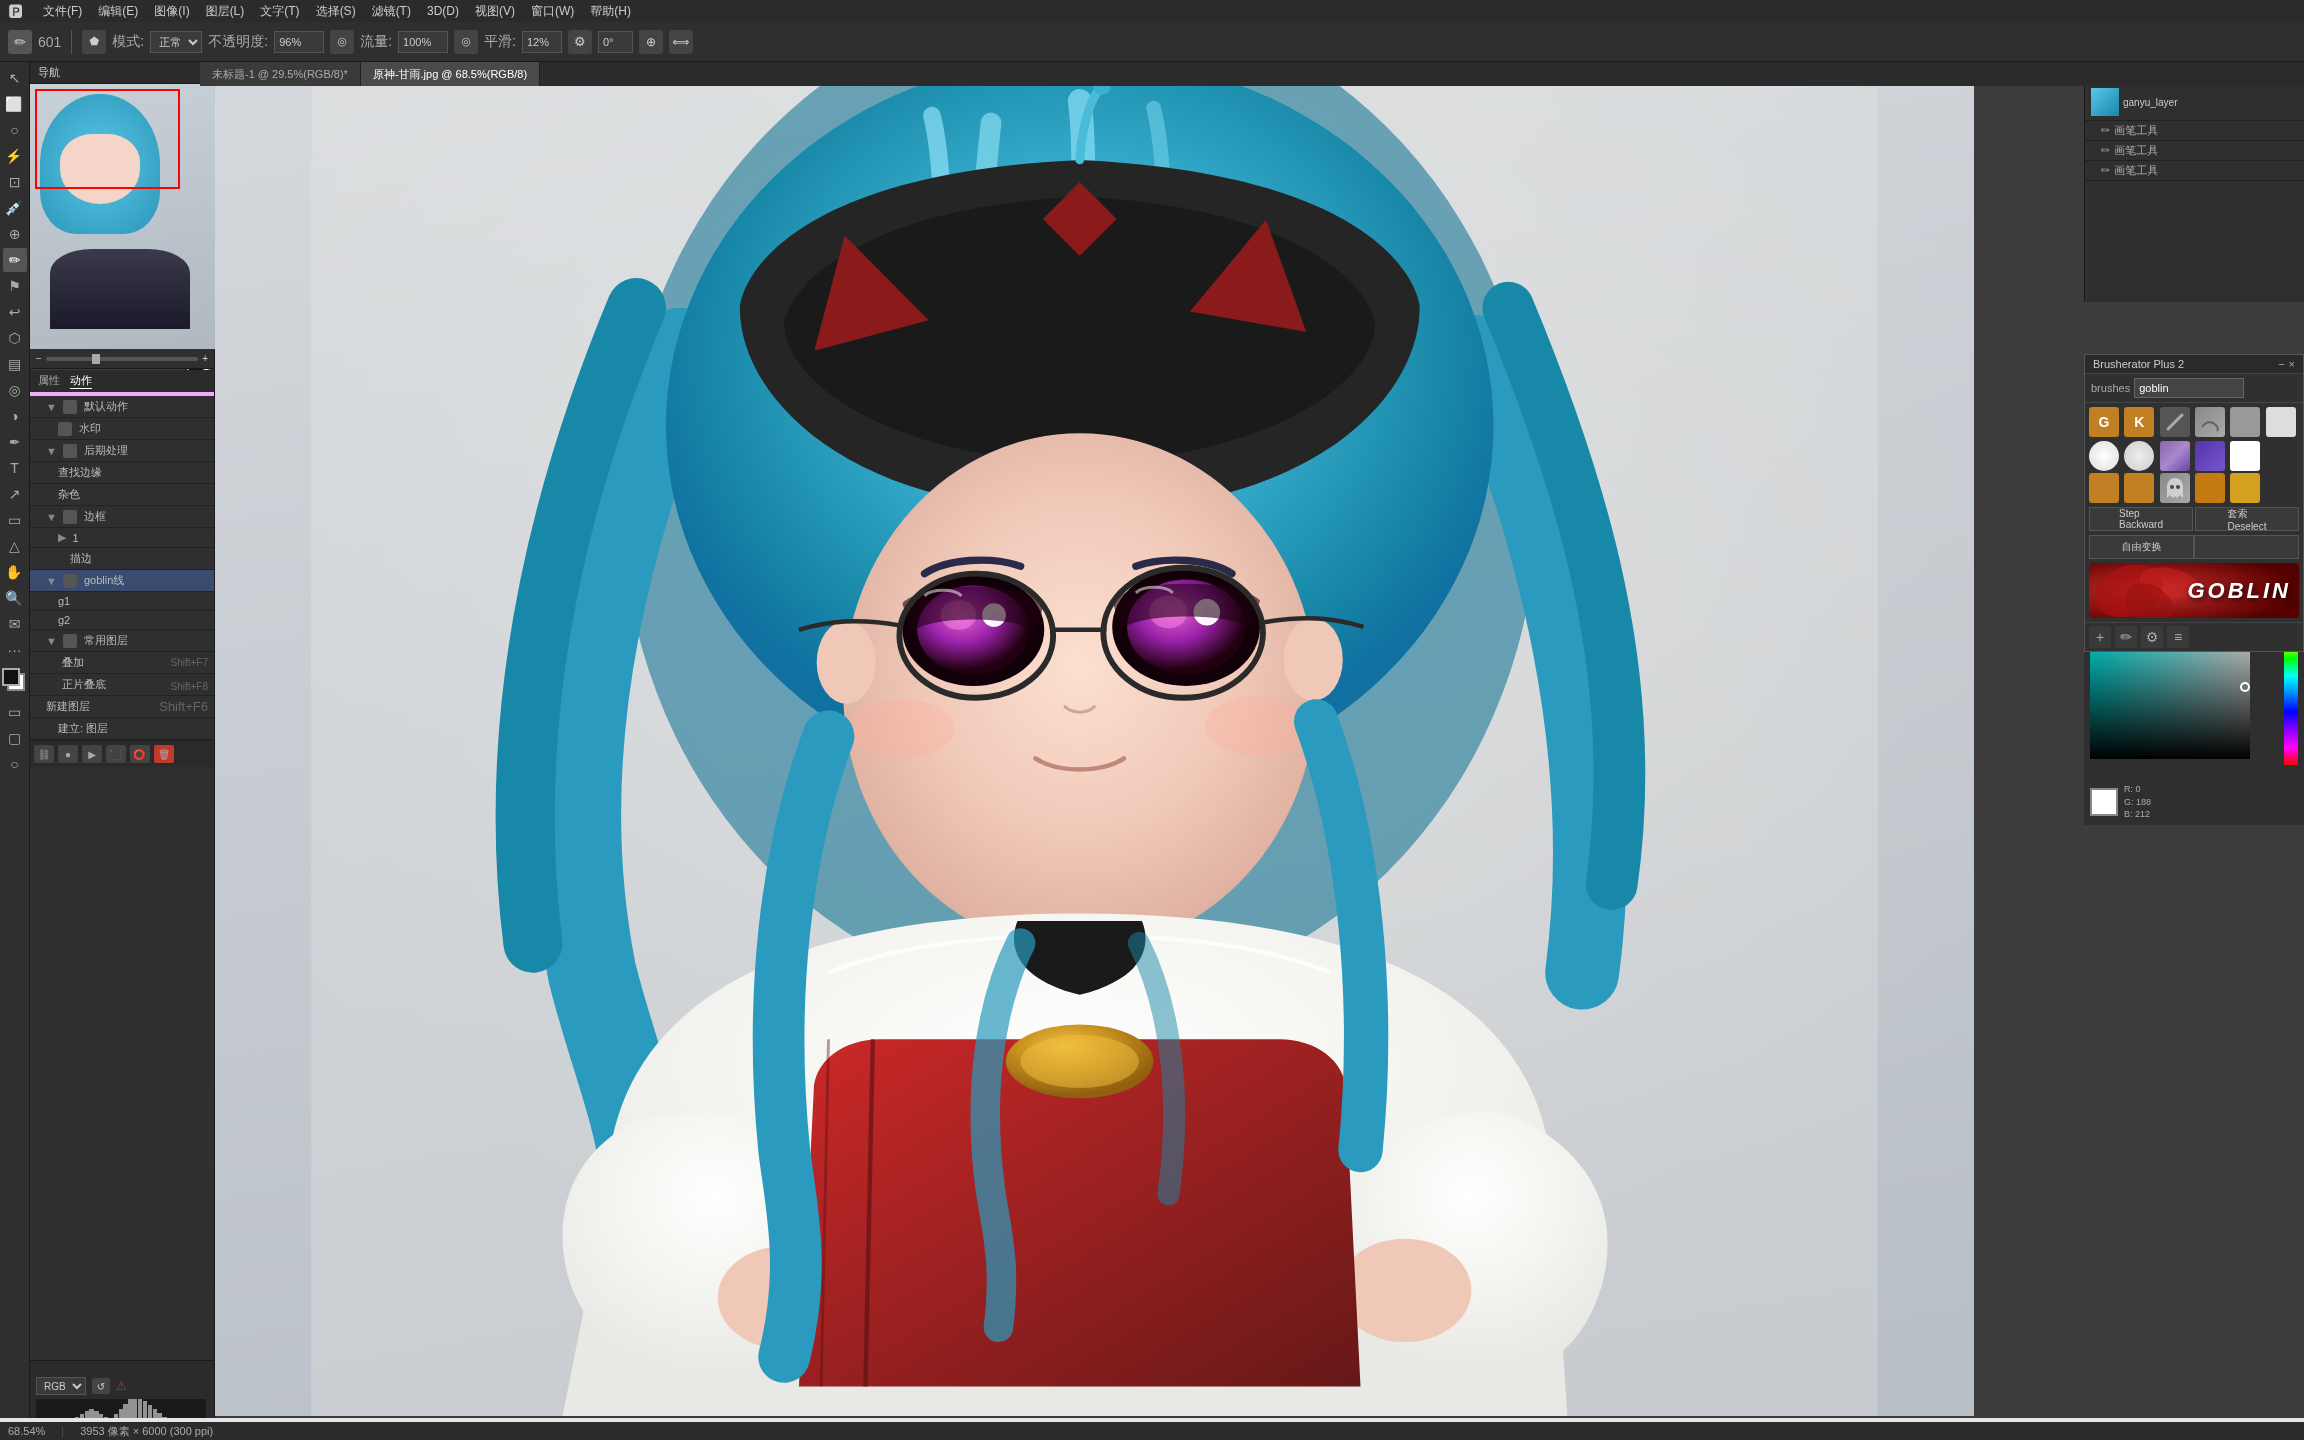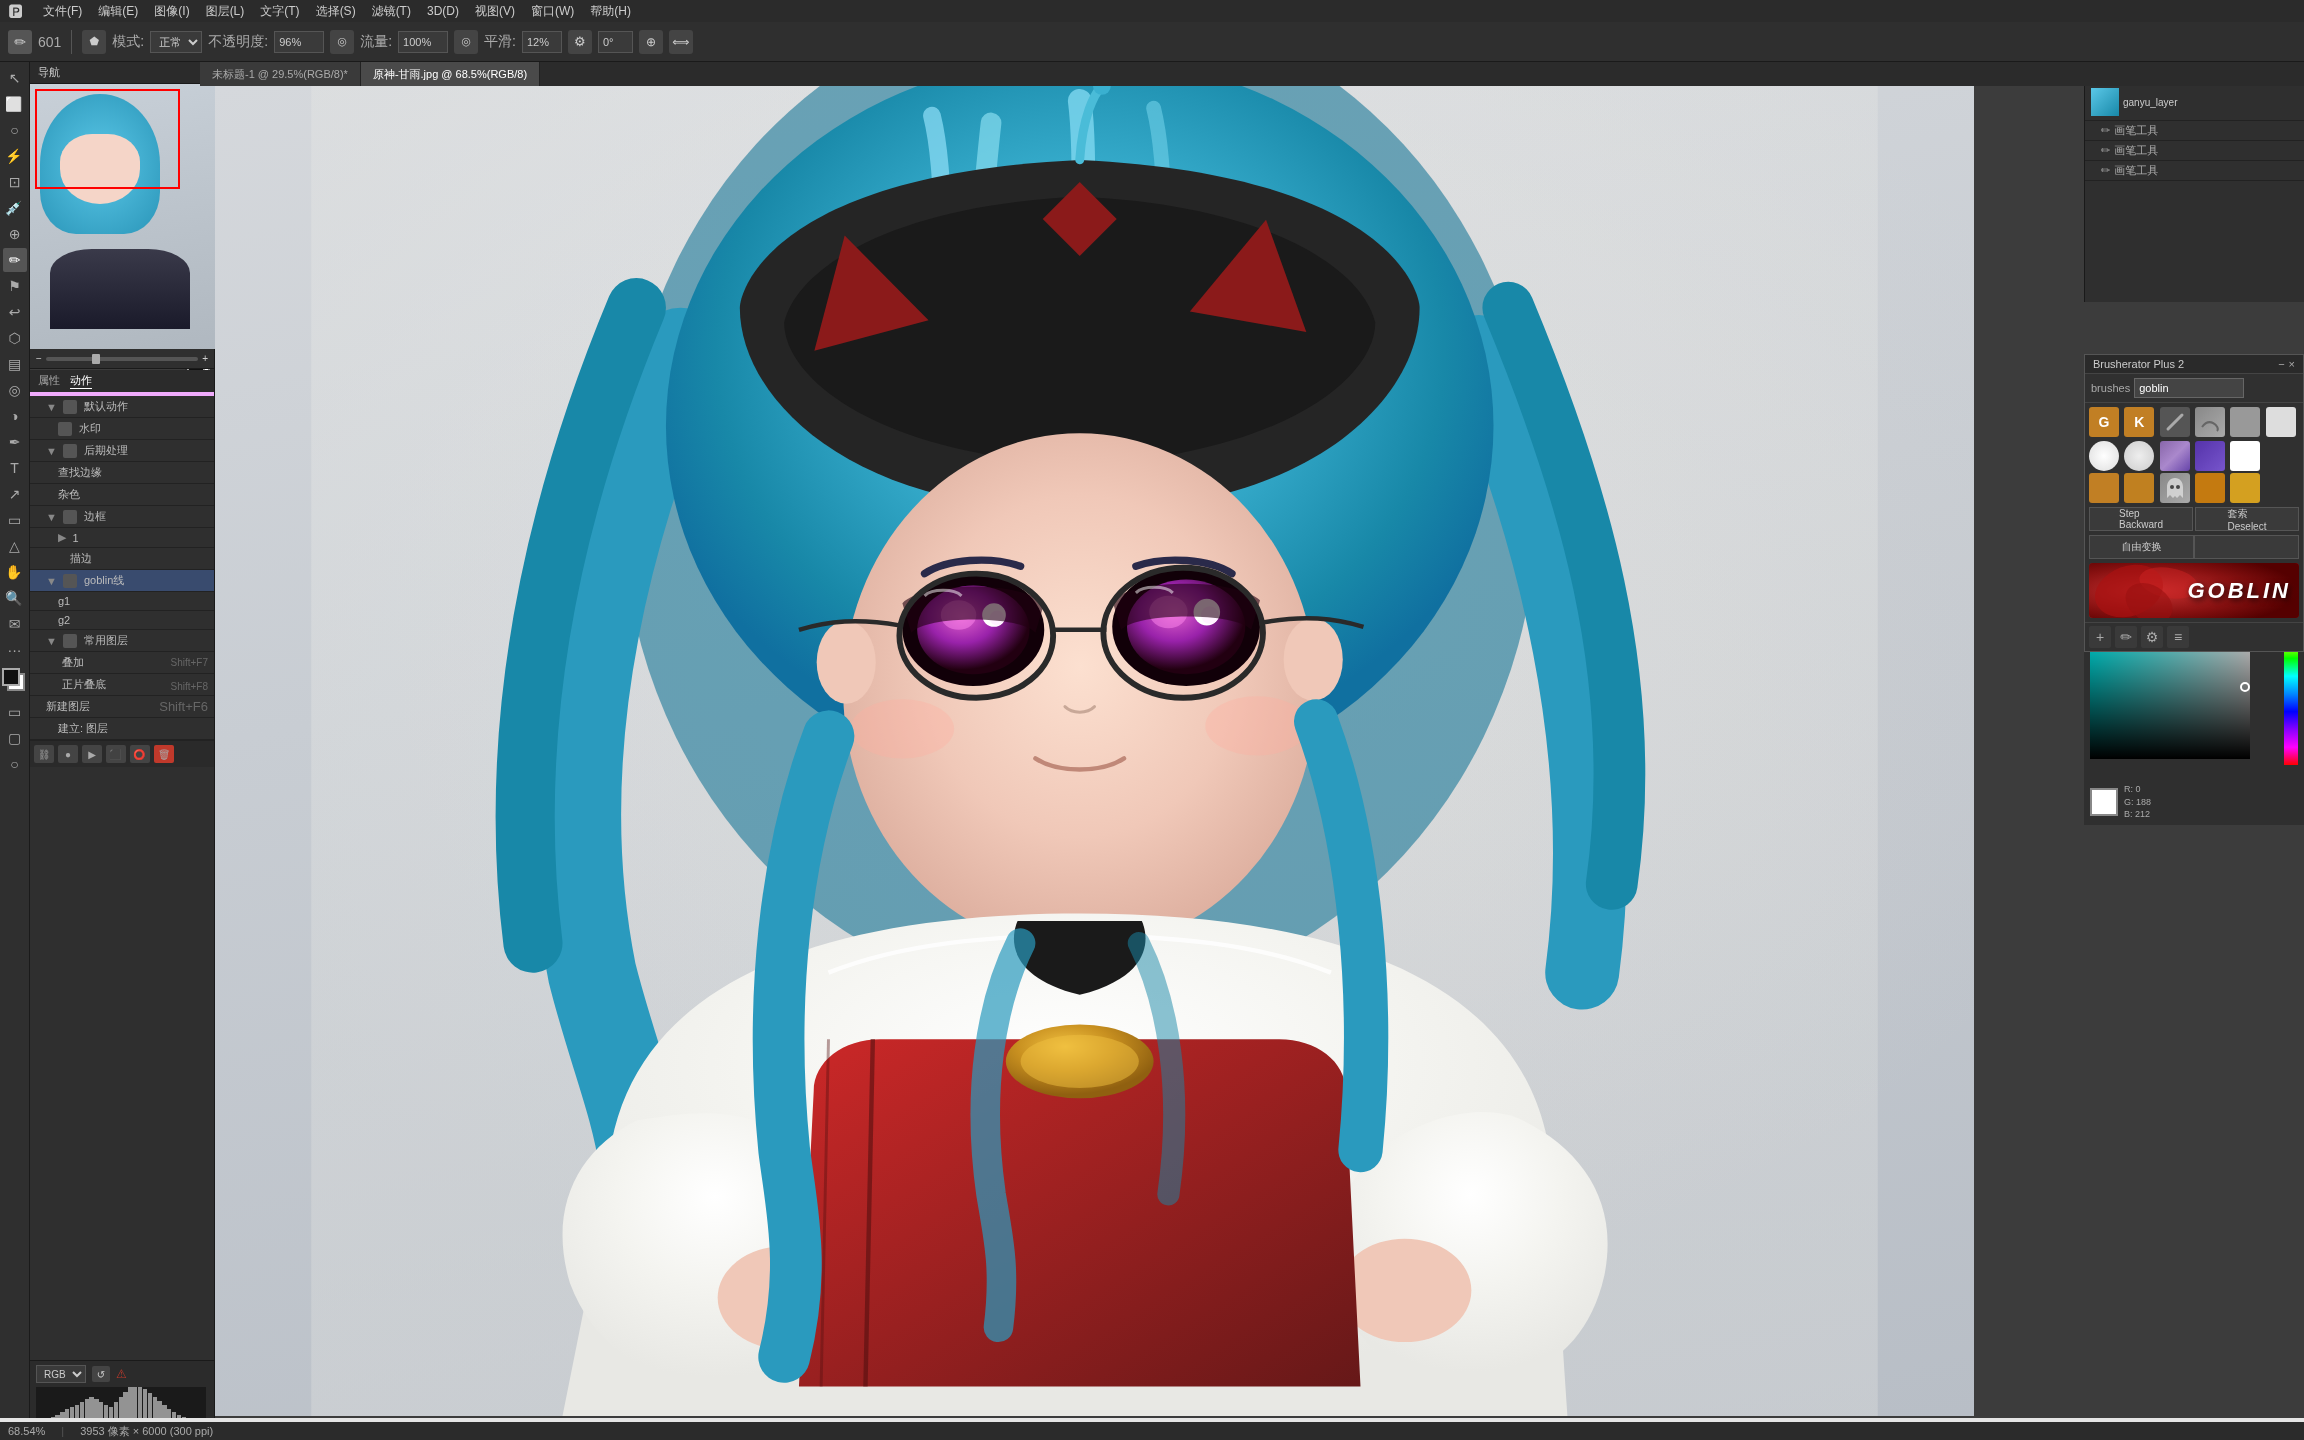--- a/index.html
+++ b/index.html
@@ -222,21 +222,21 @@
     
     #bottom-info {
       position: absolute;
       bottom: 0; left: 30px;
       width: 185px;
       height: 80px;
       background: #2b2b2b;
       border-top: 1px solid #1a1a1a;
       border-right: 1px solid #1a1a1a;
       z-index: 90;
-      padding: 4px 6px;
+      padding: 16px 6px;
     }
     .color-mode-row {
       display: flex;
       align-items: center;
       gap: 6px;
       margin-bottom: 4px;
     }
     .color-mode-select {
       background: #3a3a3a;
       border: 1px solid #555;

